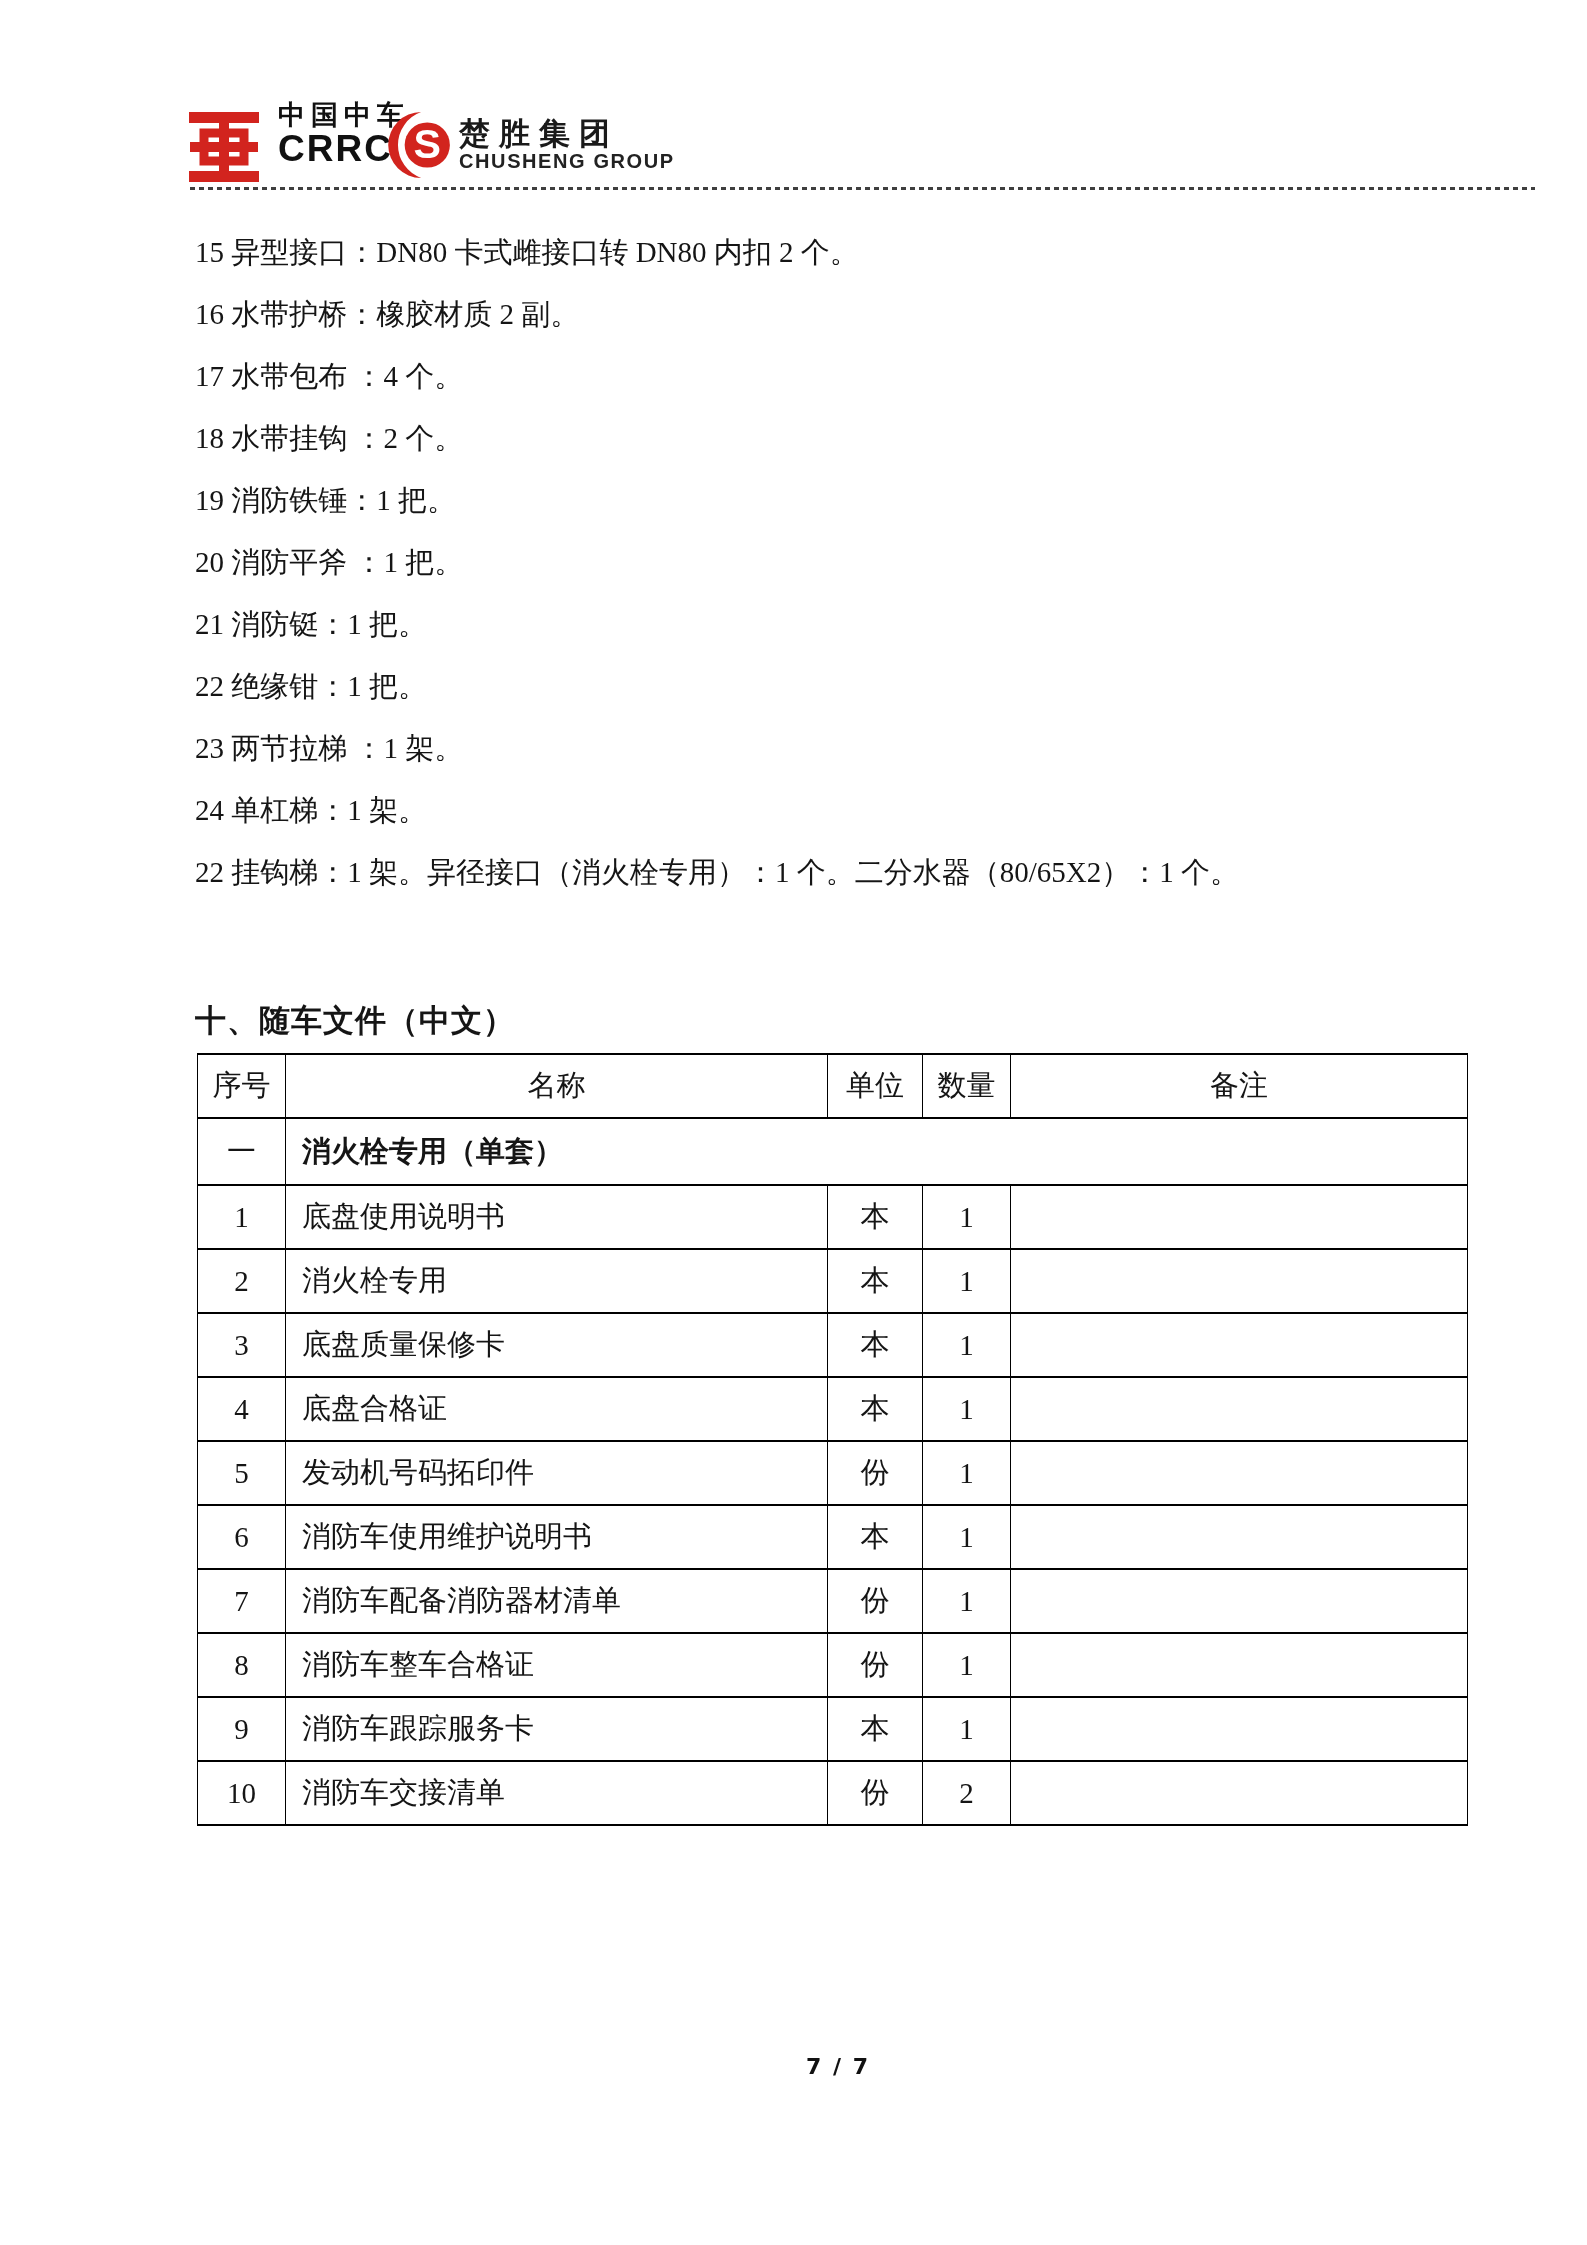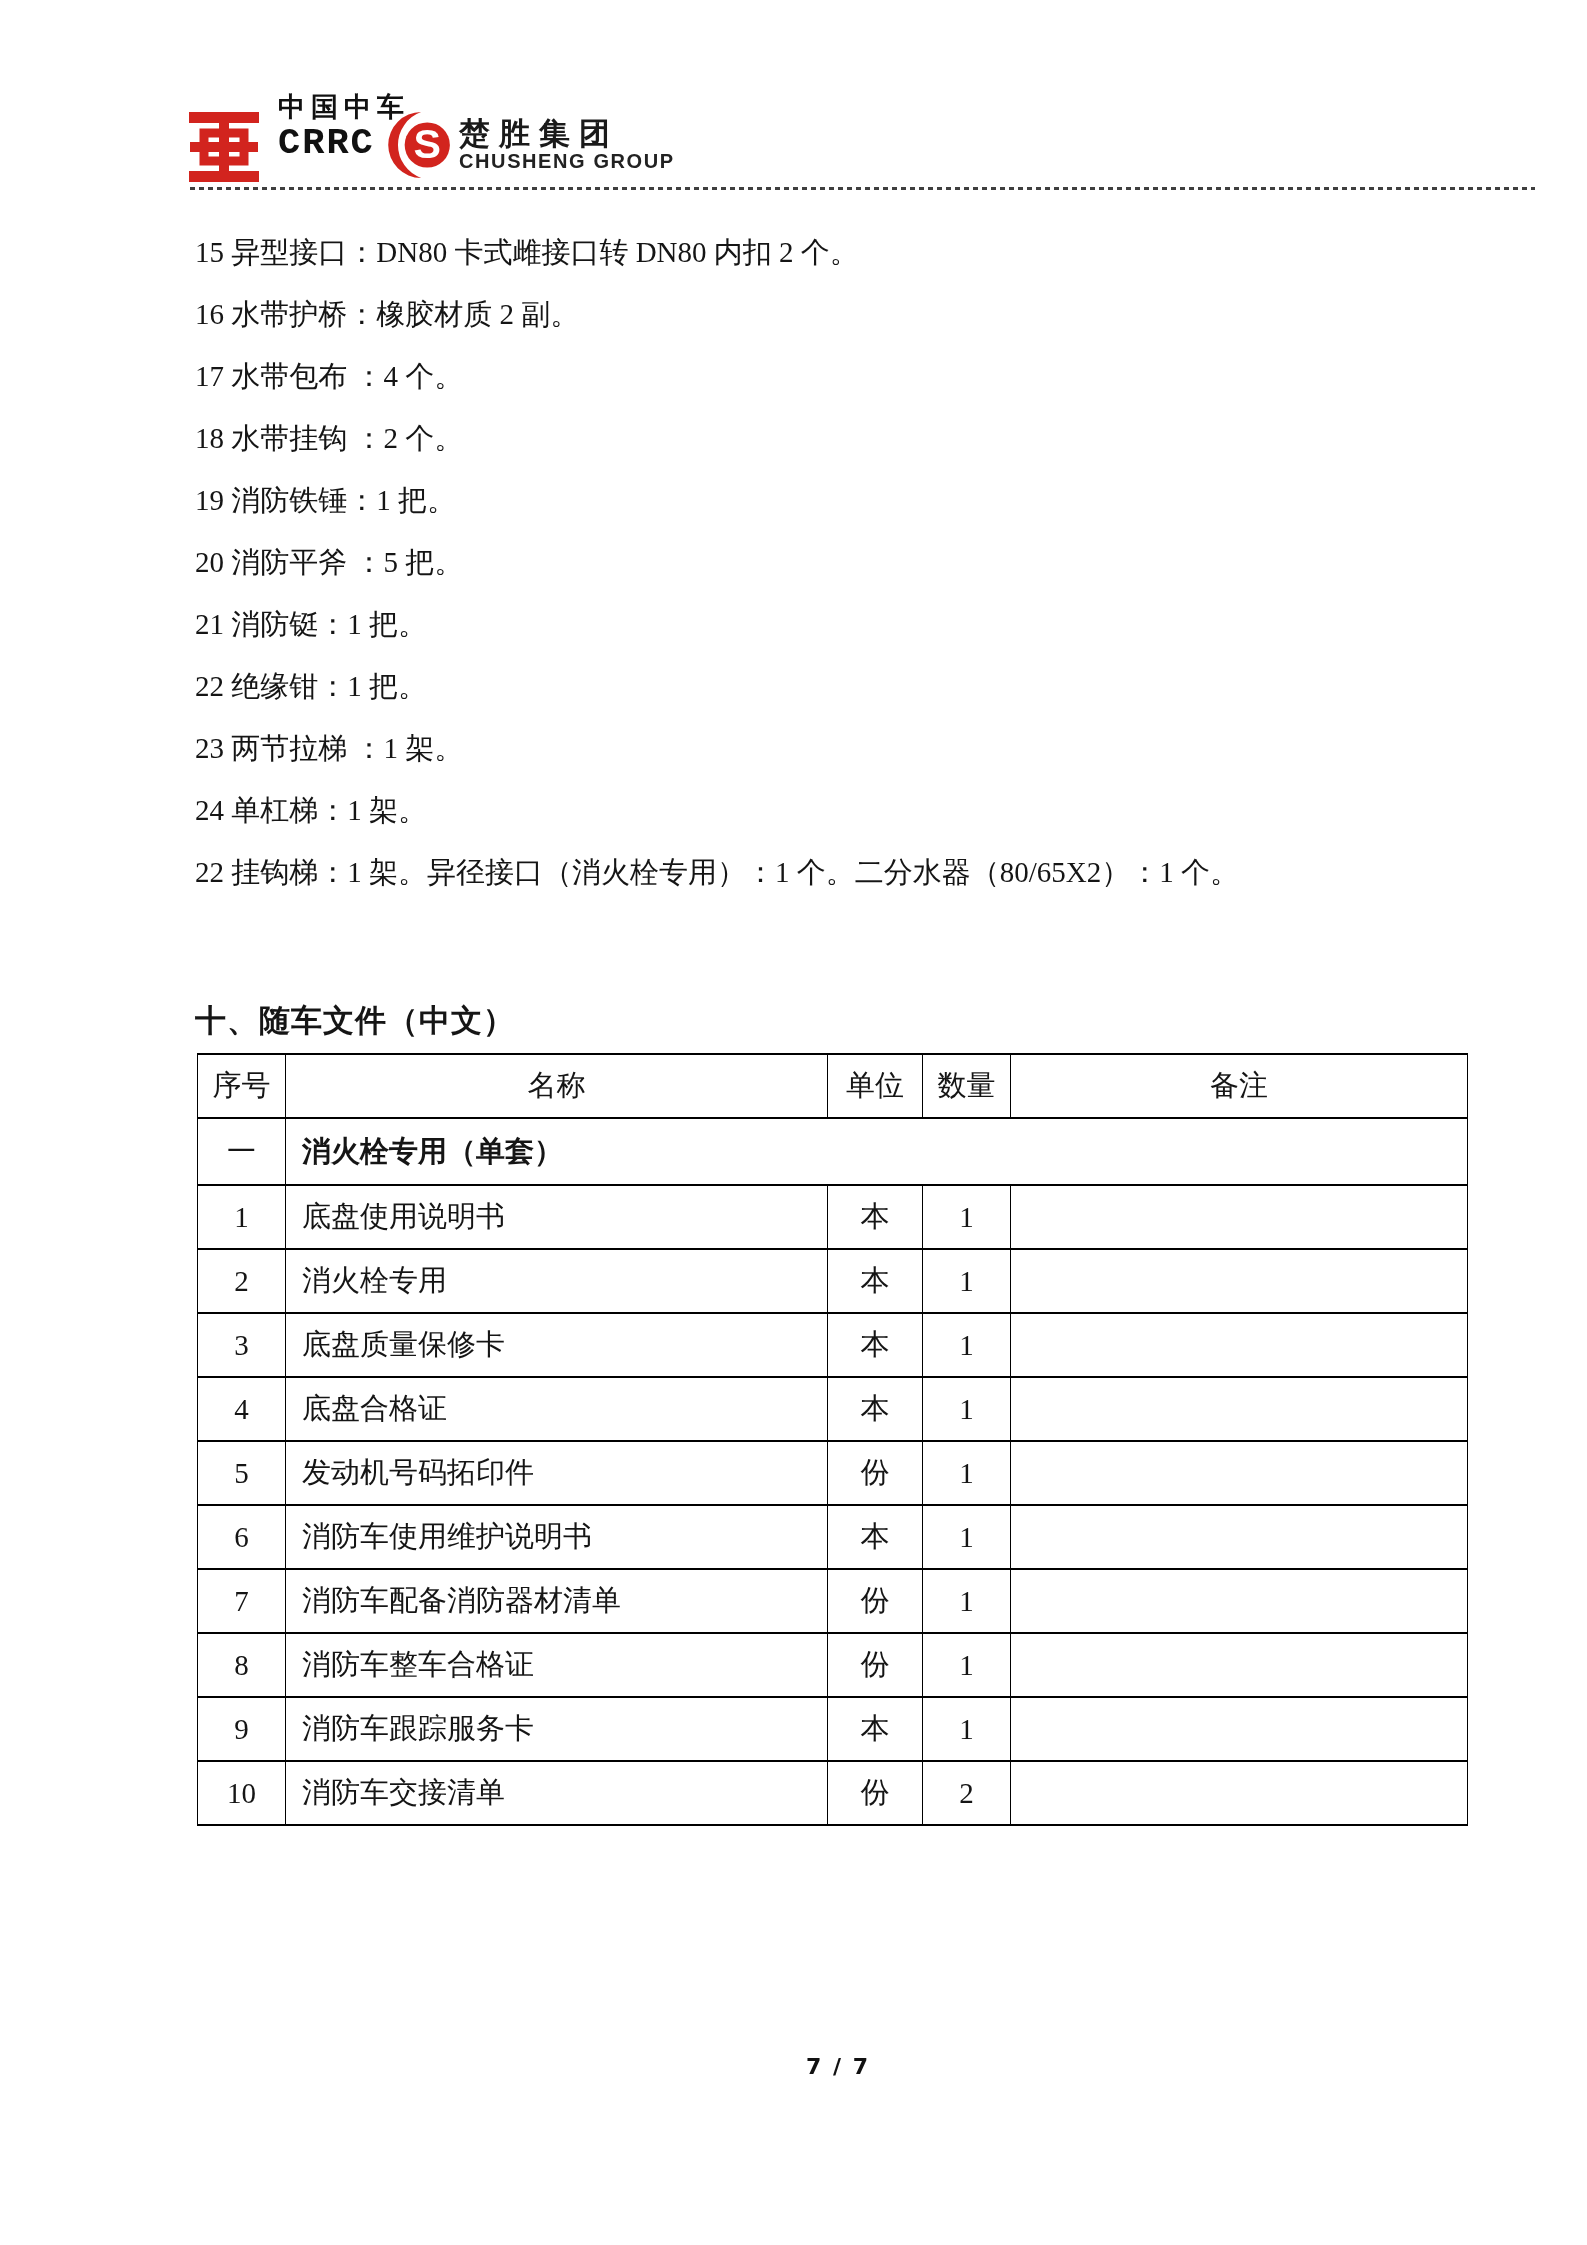--- a/index.html
+++ b/index.html
@@ -9,21 +9,21 @@
     margin:0 auto;
     background:#ffffff;
     font-family:"Liberation Serif","DejaVu Serif",serif;
     color:#151515;
     overflow:hidden;
   }
 
   
   .logo-mark{position:absolute;}
   .crrc-mark{left:188px;top:112px;width:72px;height:70px;}
-  .crrc-text{position:absolute;left:278px;top:94px;font-family:Liberation Mono, monospace;}
+  .crrc-text{position:absolute;left:278px;top:100px;font-family:Liberation Sans, sans-serif;}
   .crrc-cn{font-size:27px;font-weight:bold;letter-spacing:6px;color:#111;line-height:30px;white-space:nowrap;}
   .crrc-en{font-size:37px;font-weight:bold;letter-spacing:2px;color:#111;line-height:38px;white-space:nowrap;}
   .cs-mark{left:384px;top:108px;width:66px;height:74px;}
   .cs-text{position:absolute;left:459px;top:115px;font-family:"Liberation Sans","DejaVu Sans",sans-serif;}
   .cs-cn{font-size:31px;font-weight:bold;letter-spacing:9px;color:#1a1a1a;line-height:37px;white-space:nowrap;}
   .cs-en{font-size:20px;font-weight:bold;letter-spacing:1.6px;color:#222;line-height:18px;white-space:nowrap;}
   .dotted-rule{
     position:absolute;left:190px;top:187px;width:1345px;height:3px;
     background:repeating-linear-gradient(to right,#3f3f3f 0 5px,transparent 5px 9px);
   }
@@ -98,21 +98,21 @@
   </div>
 
   <div class="dotted-rule"></div>
 
   <div class="spec-list">
       <div class="list-line">15 异型接口：DN80 卡式雌接口转 DN80  内扣 2 个。</div>
       <div class="list-line">16 水带护桥：橡胶材质 2 副。</div>
       <div class="list-line">17 水带包布 ：4 个。</div>
       <div class="list-line">18 水带挂钩 ：2 个。</div>
       <div class="list-line">19 消防铁锤：1 把。</div>
-      <div class="list-line">20 消防平斧 ：5 把。</div>
+      <div class="list-line">20 消防平斧 ：1 把。</div>
       <div class="list-line">21 消防铤：1 把。</div>
       <div class="list-line">22 绝缘钳：1 把。</div>
       <div class="list-line">23 两节拉梯 ：1 架。</div>
       <div class="list-line">24 单杠梯：1 架。</div>
       <div class="list-line">22 挂钩梯：1 架。异径接口（消火栓专用）：1 个。二分水器（80/65X2）：1 个。</div>
     </div>
 
   <div class="section-title">十、随车文件（中文）</div>
 
   <table class="doc-table">

